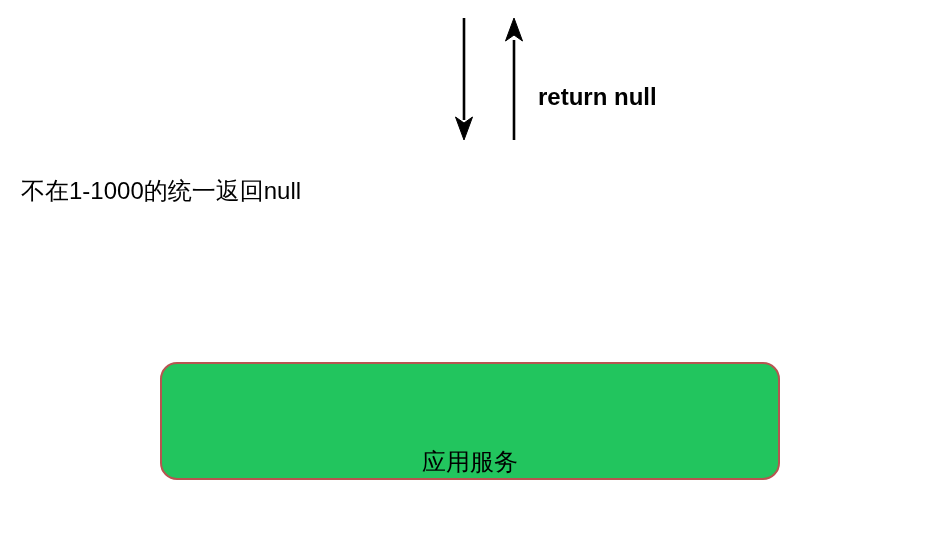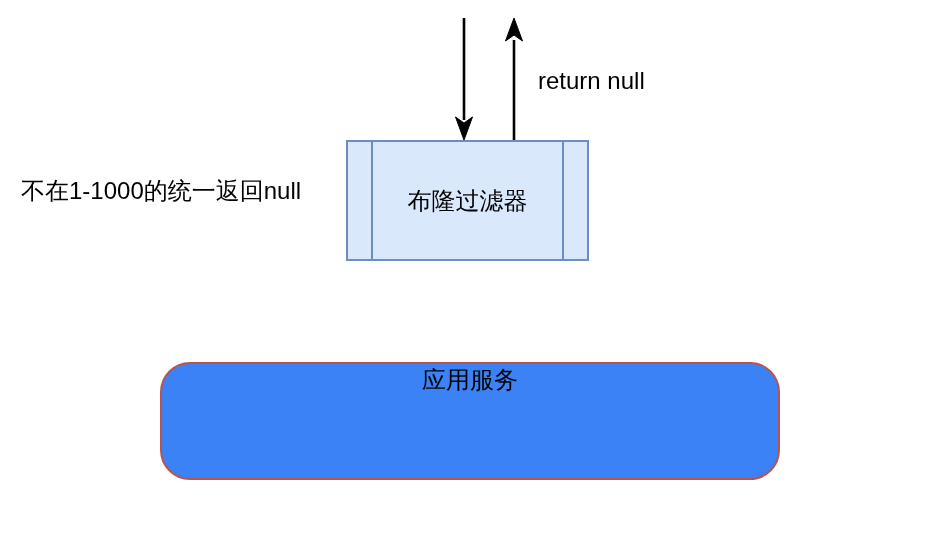--- a/index.html
+++ b/index.html
@@ -16,21 +16,21 @@
     overflow: hidden;
   }
   .label {
     position: absolute;
     color: #000000;
     font-size: 24px;
     line-height: 29px;
     white-space: nowrap;
   }
   .arrow-label-request { left: 343px; top: 66px; }
-  .arrow-label-response { left: 538px; top: 66px; }
+  .arrow-label-response { left: 538px; top: 82px; font-weight: bold; }
   .note-text { left: 21px; top: 176px; text-align: right; }
 
   .arrow-svg { position: absolute; }
   .arrow-down-svg { left: 450px; top: 16px; }
   .arrow-up-svg { left: 500px; top: 16px; }
 
   .process-box {
     position: absolute;
     left: 346px;
     top: 140px;
@@ -57,25 +57,25 @@
     font-size: 24px;
     white-space: nowrap;
   }
 
   .service-box {
     position: absolute;
     left: 160px;
     top: 362px;
     width: 616px;
     height: 114px;
-    background: #3b82f6;
+    background: #22c55e;
     border: 2px solid #b85450;
-    border-radius: 30px;
+    border-radius: 17px;
     display: flex;
-    align-items: flex-start;
+    align-items: flex-end;
     justify-content: center;
   }
   .service-box .node-label {
     color: #000000;
     font-size: 24px;
     white-space: nowrap;
   }
 </style>
 </head>
 <body>
@@ -90,23 +90,18 @@
   <svg class="arrow-svg arrow-up-svg" width="28" height="128" viewBox="0 0 28 128">
     <line x1="14" y1="24" x2="14" y2="124" stroke="#000000" stroke-width="2.6"></line>
     <path d="M14,2 L5.5,25 L14,19 L22.5,25 Z" fill="#000000" stroke="#000000" stroke-width="1"></path>
   </svg>
 
 
   <div class="label arrow-label-response">return null</div>
 
   <div class="label note-text">不在1-1000的统一返回null</div>
 
-  <div class="process-box">
-    <div class="bar bar-left"></div>
-    <div class="bar bar-right"></div>
-    <div class="node-label">布隆过滤器</div>
-  </div>
 
   <div class="service-box">
     <div class="node-label">应用服务</div>
   </div>
 
 </div>
 
 </body></html>

